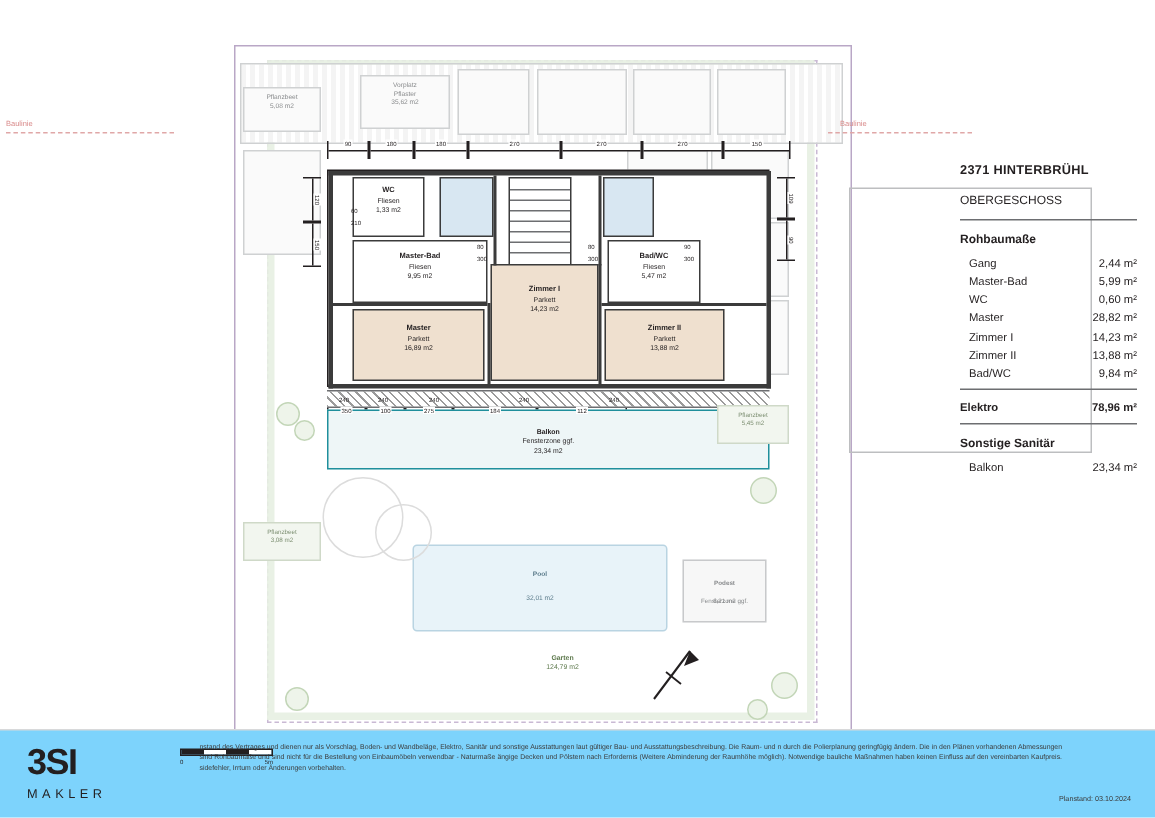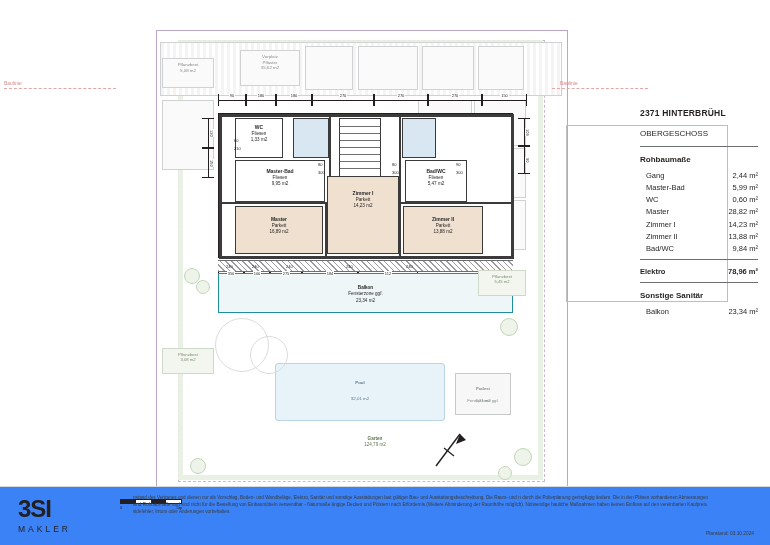--- a/index.html
+++ b/index.html
@@ -143,21 +143,21 @@
   }
 
   
   .tree{position:absolute;border-radius:50%;border:.7px solid #c3d6b8;background:#eef4ea;}
   .circ{position:absolute;border-radius:50%;border:.7px solid #dcdcdc;}
 
   
   .north{position:absolute;left:330px;top:408px;width:44px;height:44px;}
 
   
-  .footer{position:absolute;left:0;top:486px;width:770px;height:59px;border-top:.8px solid #d8d9da;background:#3b82f6;}
+  .footer{position:absolute;left:0;top:486px;width:770px;height:59px;border-top:.8px solid #d8d9da;background:#7dd3fc;}
   .logo{position:absolute;left:18px;top:8px;font-family:"Liberation Sans",sans-serif;}
   .logo .l1{font-size:24px;font-weight:bold;letter-spacing:-1px;color:#231f20;}
   .logo .l2{font-size:8.5px;letter-spacing:3px;color:#231f20;margin-top:1px;}
   .scale{position:absolute;left:120px;top:12px;width:62px;}
   .scale .bar{height:5px;width:62px;background:linear-gradient(90deg,#231f20 0 25%,#ffffff 25% 50%,#231f20 50% 75%,#ffffff 75% 100%);border:.6px solid #231f20;box-sizing:border-box;}
   .scale .tk{font-size:4px;display:flex;justify-content:space-between;color:#231f20;margin-top:1px;}
   .disc{position:absolute;left:133px;top:8px;width:575px;font-size:4.6px;line-height:1.5;color:#3b3b3b;text-align:justify;}
   .plandatum{position:absolute;right:16px;top:44px;font-size:4.8px;color:#3b3b3b;}
 </style>
 </head>

